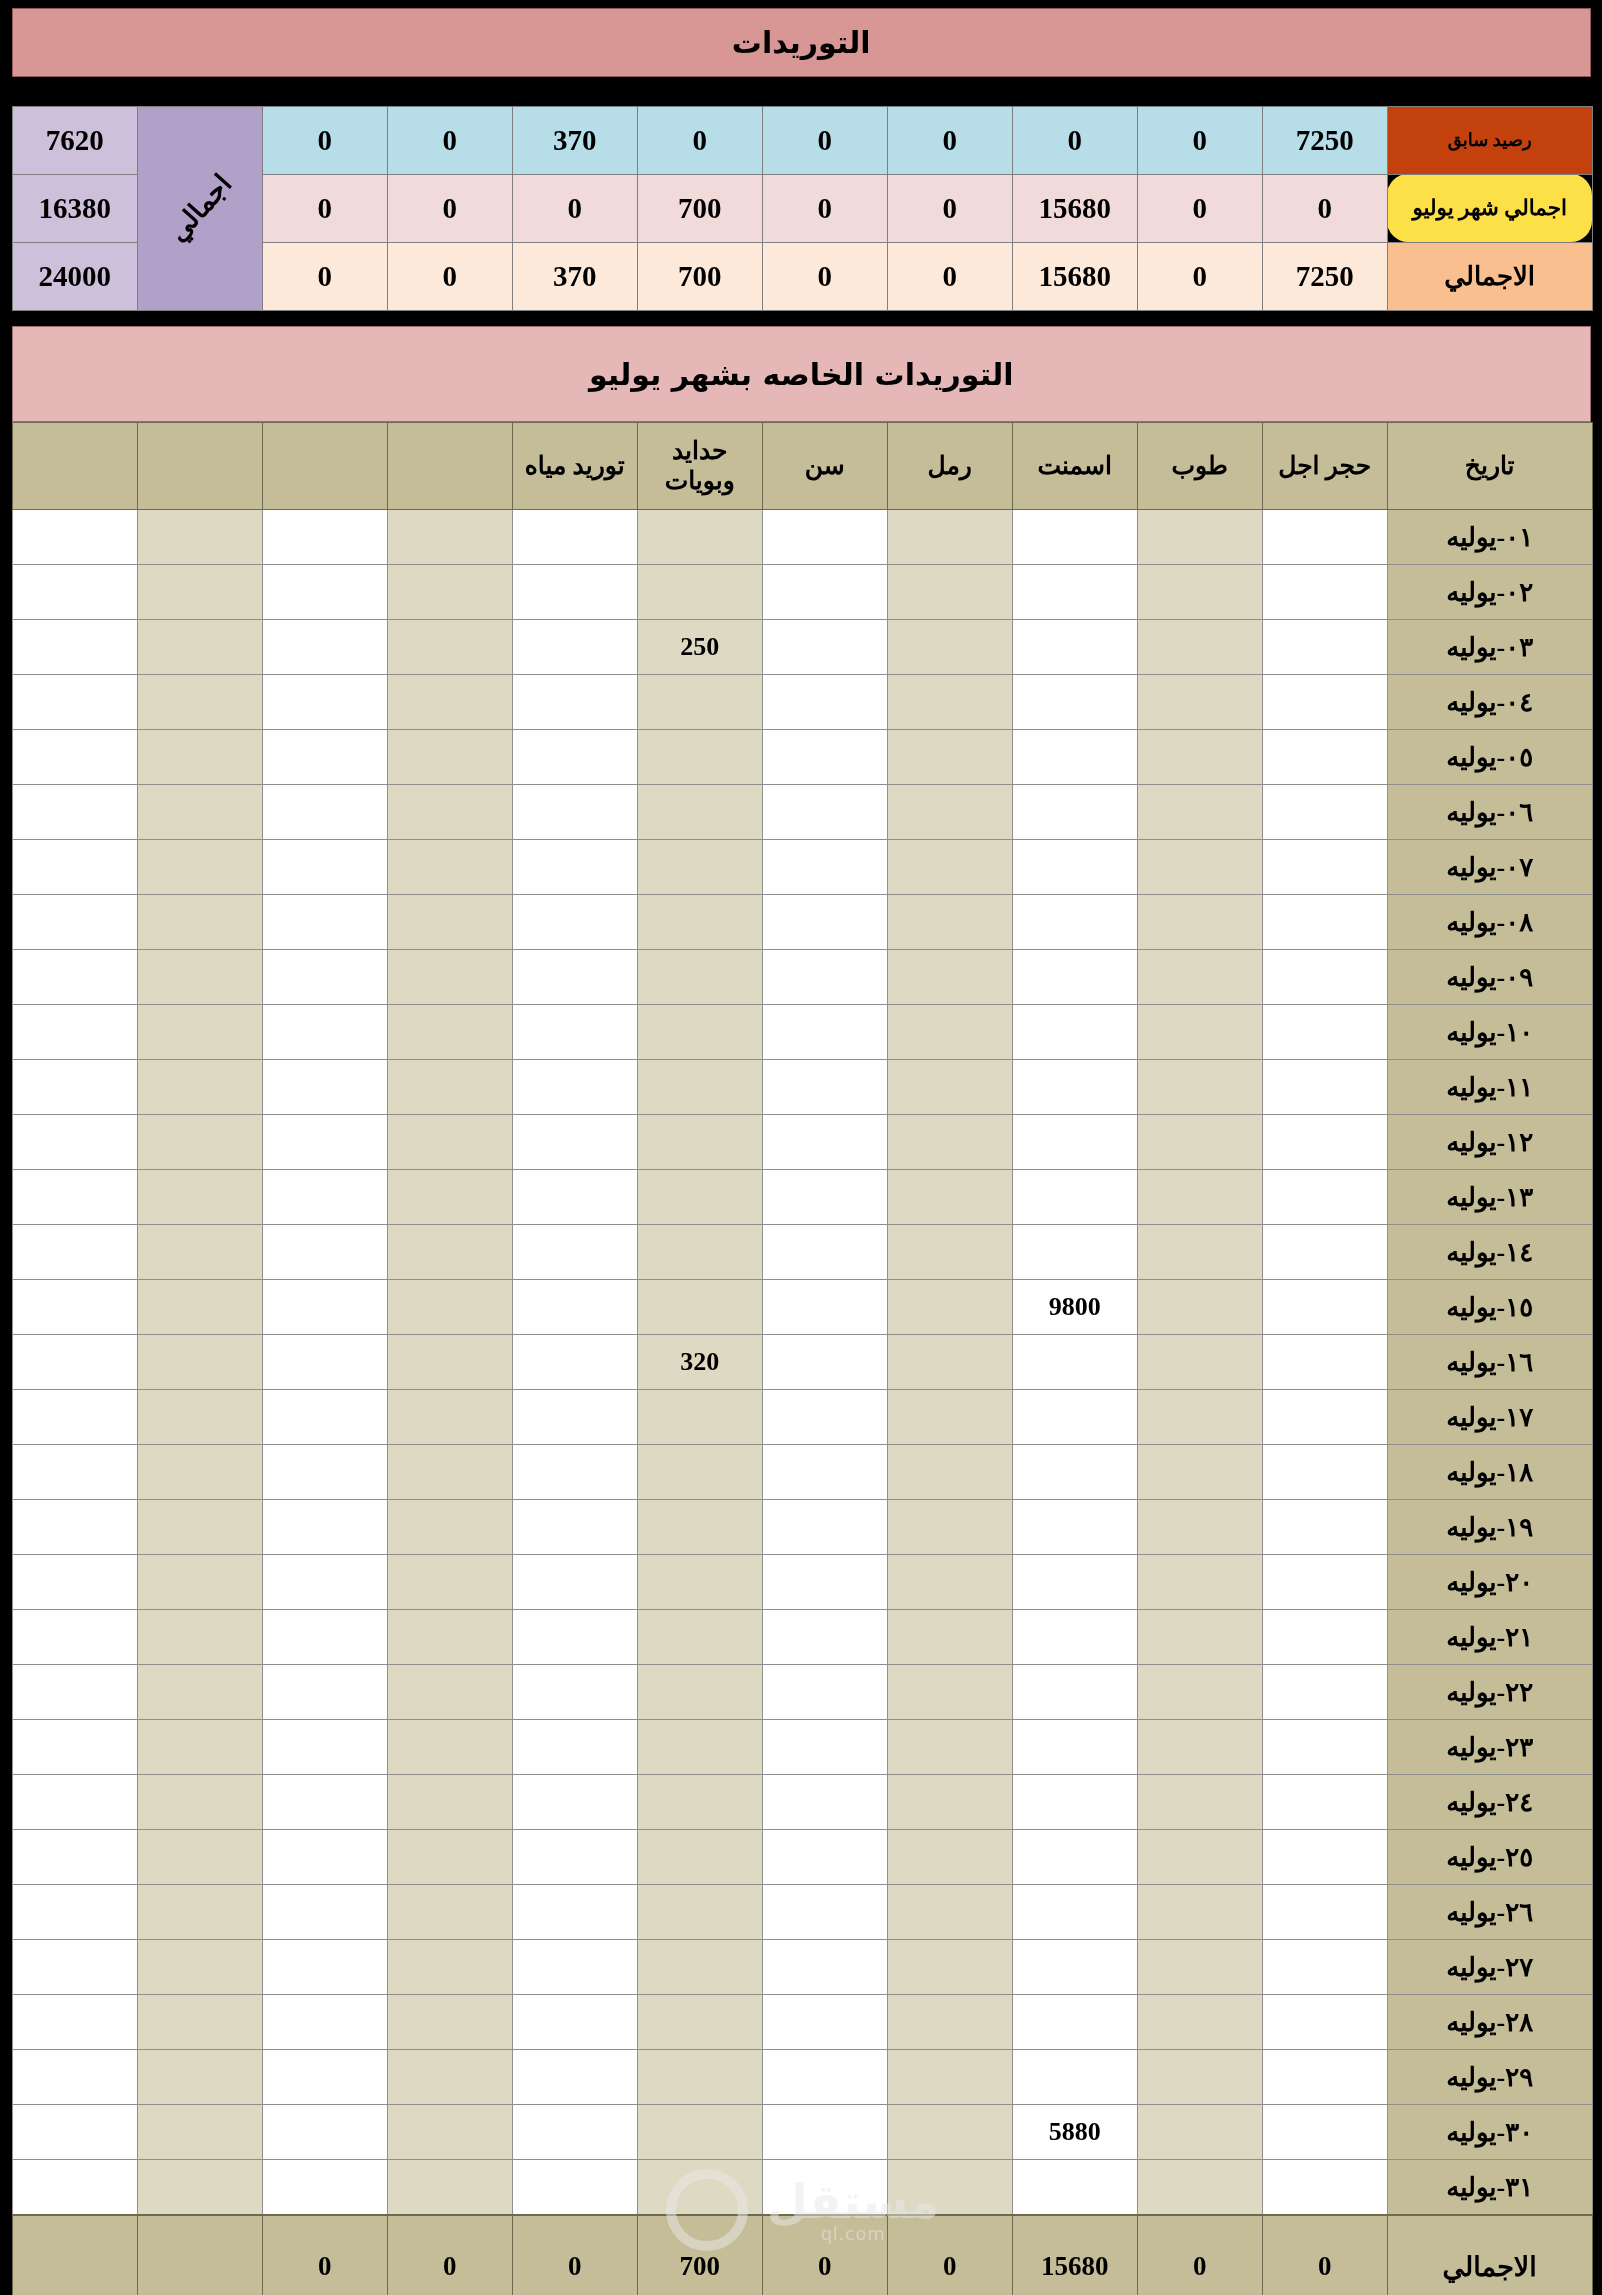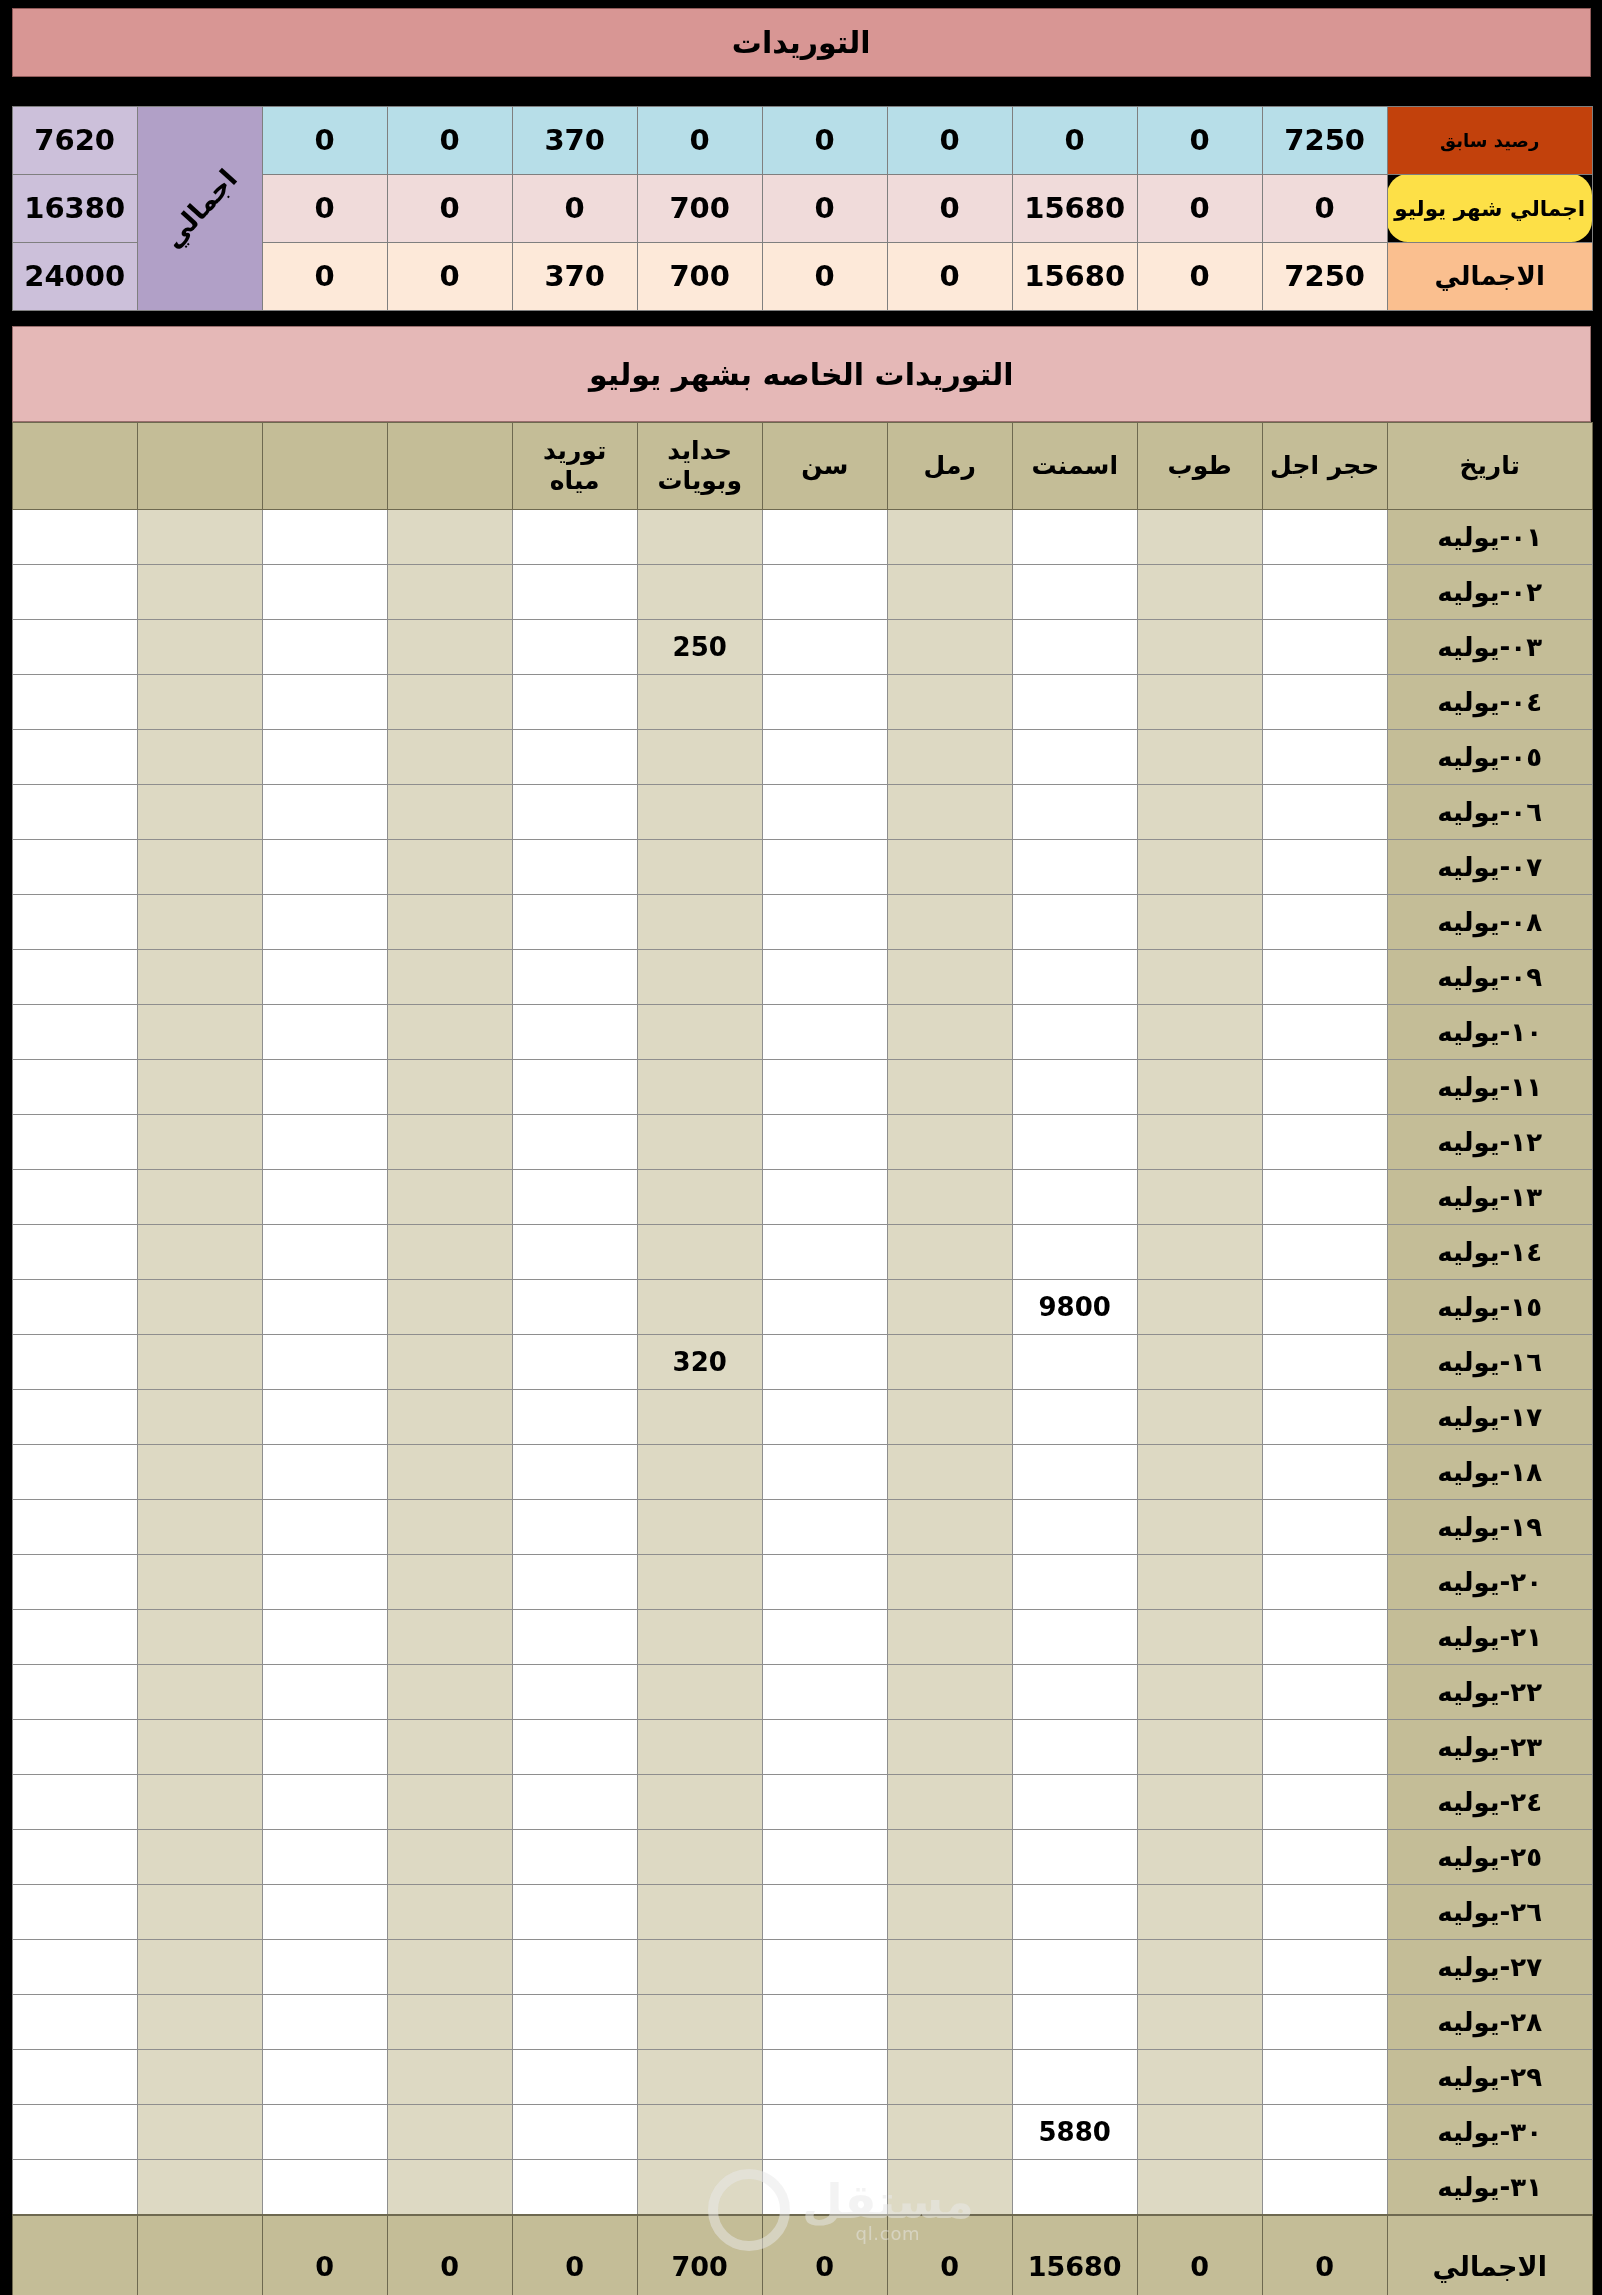--- a/index.html
+++ b/index.html
@@ -8,43 +8,43 @@
     font-family:"DejaVu Sans",sans-serif;font-weight:bold;color:#000;
   }
   .content{position:absolute;left:11.7px;top:7.8px;width:1579px;}
   
   .banner{width:100%;box-sizing:border-box;display:flex;align-items:center;justify-content:center;
     border:0.7px solid rgba(60,20,20,.45);}
   .banner1{height:69px;background:#D89694;margin-bottom:29px;text-align:right;}
   .banner2{height:96px;background:#E5B8B7;margin-top:15.6px;}
   .banner .ttl{font-size:30px;}
   
-  table{border-collapse:collapse;table-layout:fixed;width:1579px;}
+  table{border-collapse:collapse;table-layout:fixed;width:1579px;font-family:Liberation Serif, serif;}
   td{box-sizing:border-box;text-align:center;vertical-align:middle;overflow:hidden;}
   col.c{width:125px;} col.cdate{width:205px;}
   
   .summary td{border:0.7px solid #7f7f7f;height:68px;font-size:29px;}
   .summary .tot{background:#CCC0DA;}
   .summary .merged{background:#B1A0C7;}
   .summary .rot{transform:rotate(-48deg);font-size:27px;white-space:nowrap;}
   .summary .v0{background:#B7DEE8;} .summary .h0{background:#c2410c;font-size:18px;}
   .summary .v1{background:#F0DBDA;} .summary .h1{background:#fde047;font-size:21.5px;border-radius:21px;}
   .summary .v2{background:#FDE9D9;} .summary .h2{background:#FABF8F;font-size:26px;}
   .summary .hdr{padding:0 2.6px;}
   
   .detail td{border:0.7px solid #8a8a8a;}
   .detail .hcell{background:#C4BD97;height:87px;font-size:25px;line-height:1.2;border-color:#6e6950;padding:0 3.9px;}
   .detail .cwhite{background:#ffffff;}
   .detail .cbeige{background:#DDD9C3;}
   .detail tbody.rows td{height:55px;font-size:26px;border-color:#8e8e8e;}
   .detail .datecell{background:#C4BD97;font-size:25px;border-color:#76714f;}
   .detail .totrow td{background:#C4BD97;height:103px;font-size:27px;border-top:2px solid #151515;border-color:#6e6950;}
   
-  .watermark{position:absolute;left:708px;top:2169px;width:215px;opacity:.5;color:#e9e9e9;
-    z-index:6;pointer-events:none;display:flex;align-items:center;gap:12px;}
+  .watermark{position:absolute;left:724px;top:2169px;width:215px;opacity:.5;color:#e9e9e9;
+    z-index:6;pointer-events:none;display:flex;align-items:center;gap:19px;justify-content:flex-end;}
   .watermark .ring{width:62px;height:62px;border:10.4px solid #e9e9e9;border-radius:50%;flex:0 0 auto;}
   .watermark .wtxt{display:flex;flex-direction:column;align-items:center;line-height:1;}
   .watermark .war{font-size:47px;}
   .watermark .wen{font-size:18px;font-weight:normal;letter-spacing:0.7px;}
 </style>
 </head>
 <body>
 
 <div class="content">
 

